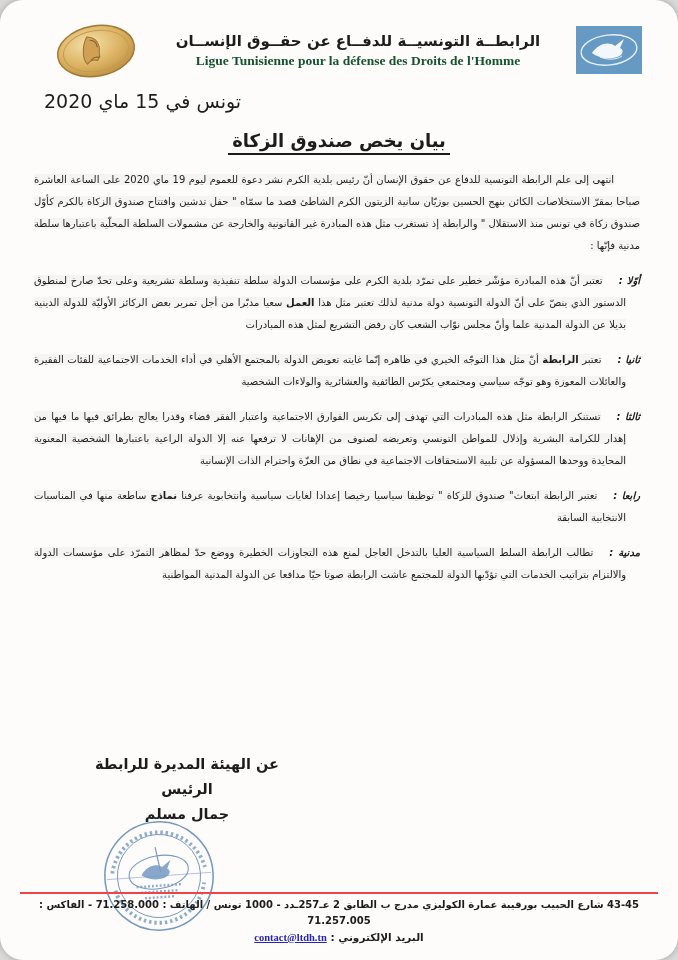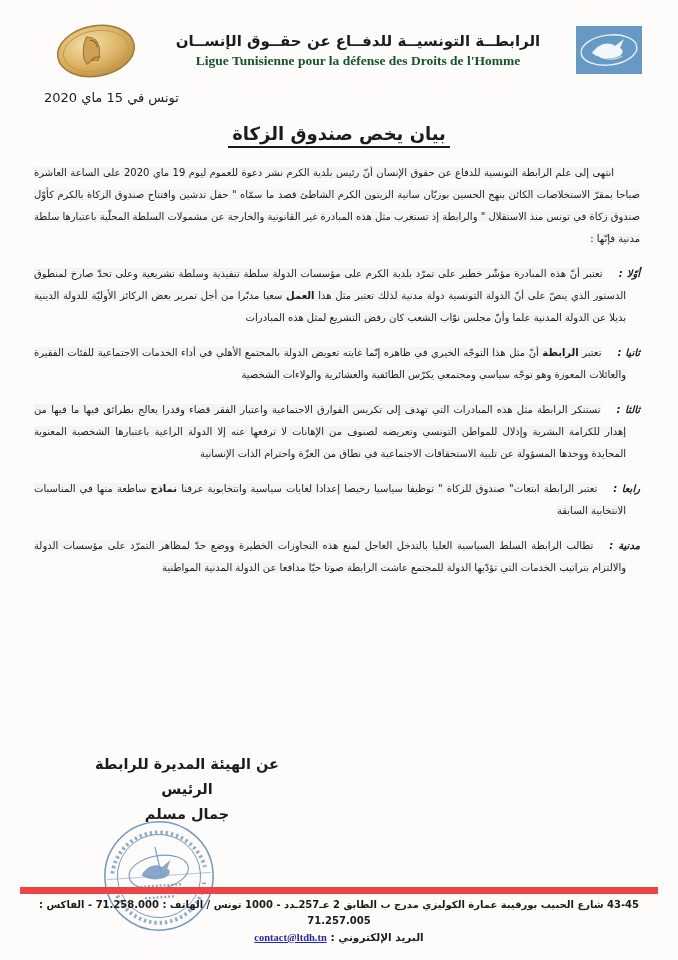--- a/index.html
+++ b/index.html
@@ -5,35 +5,36 @@
   html,body{margin:0;padding:0;background:#d9d9d9;}
   .page{
     position:relative;
     width:678px;height:960px;
     margin:0 auto;
     background:#fdfcfa;
     font-family:"DejaVu Sans",sans-serif;
     color:#1c1c1c;
     overflow:hidden;
     box-shadow:0 0 6px rgba(0,0,0,.25);
+    border-radius:23px;
   }
   
   .header{
     display:flex;align-items:flex-start;justify-content:space-between;
     padding:22px 36px 0 52px;
   }
   .medal{width:88px;height:58px;flex:0 0 auto;}
   .org{flex:1;text-align:center;padding-top:10px;}
   .org-ar{font-size:15px;font-weight:bold;letter-spacing:.5px;}
   .org-fr{font-family:"Liberation Serif",serif;font-weight:bold;font-size:13.5px;margin-top:3px;color:#14532d;}
   .logo{width:66px;height:48px;flex:0 0 auto;margin-top:4px;}
   .date-line{
     direction:rtl;text-align:left;
     padding:10px 0 0 44px;
-    font-size:13px;
+    font-size:19px;
   }
   
   .title-wrap{text-align:center;margin-top:18px;}
   .title{
     display:inline-block;direction:rtl;
     font-size:18px;font-weight:bold;
     padding:0 4px 2px 4px;
     border-bottom:2px solid #1c1c1c;
   }
   
@@ -59,21 +60,21 @@
     text-align:center;font-weight:bold;font-size:14.5px;line-height:25px;
   }
   
   .stamp{
     position:absolute;left:98px;top:818px;width:122px;height:116px;
     opacity:.85;transform:rotate(-4deg);
   }
   
   .footer{
     position:absolute;left:20px;right:20px;bottom:14px;
-    border-top:7px solid #ef4444;
+    border-top:2px solid #ef4444;
     padding-top:3px;
     text-align:center;direction:rtl;
     font-size:10px;font-weight:bold;line-height:16px;
   }
   .footer .email-row{font-size:10.5px;}
   .email-link{color:#2424bb;text-decoration:underline;font-family:"Liberation Serif",serif;font-weight:bold;}
 </style>
 </head>
 <body>
 

